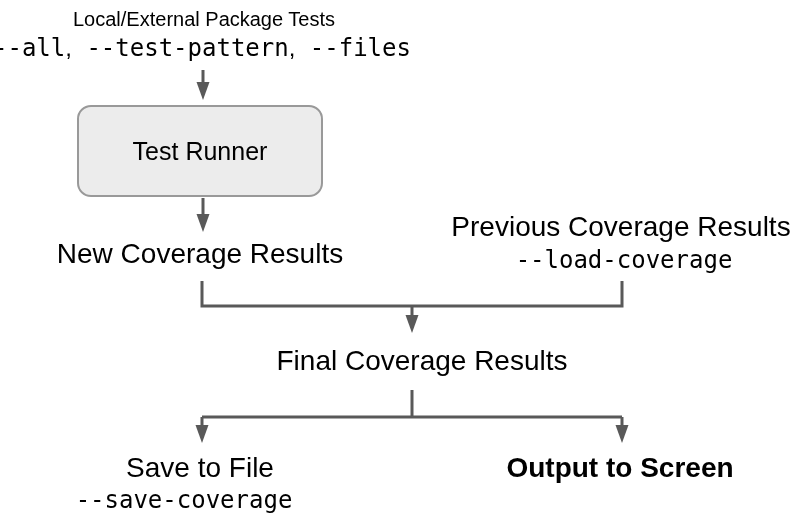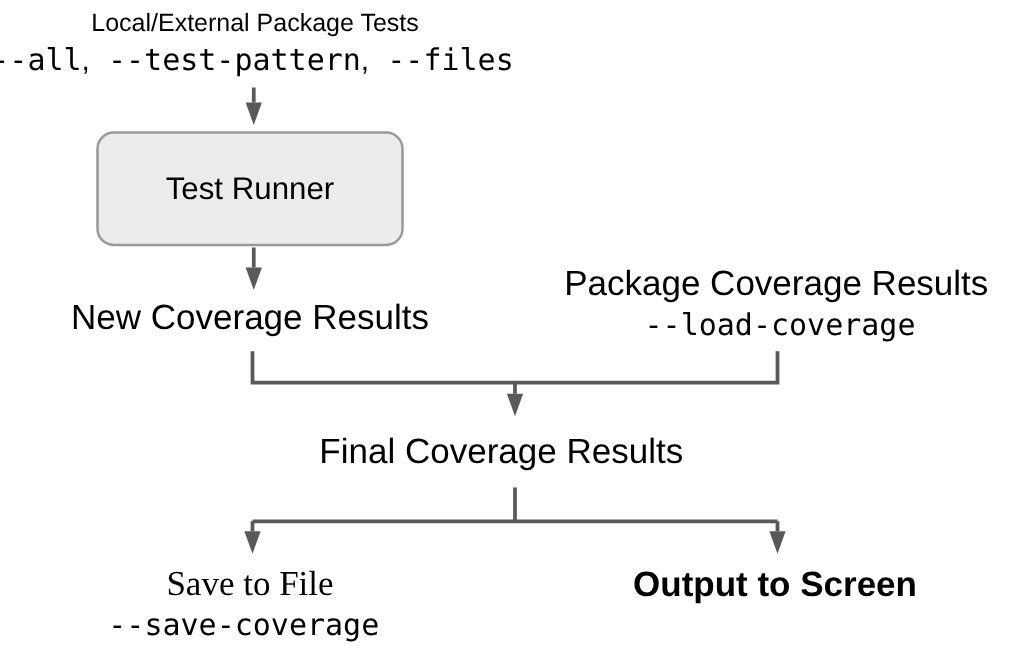--- a/index.html
+++ b/index.html
@@ -47,23 +47,23 @@
   }
   .mono-line .sep {
     font-family: "Liberation Sans", sans-serif;
   }
   
   .pos-title        { left: 204px; top: 3px; }
   .pos-title-flags  { left: 202px; top: 36px; }
   .pos-new-cov      { left: 200px; top: 238px; }
   .pos-prev-cov     { left: 621px; top: 211px; }
   .pos-prev-flag    { left: 624px; top: 248px; text-align: center; }
-  .pos-final-cov    { left: 401px; top: 345px; }
-  .pos-save-file    { left: 200px; top: 452px; font-family: Liberation Serif, serif; }
-  .pos-save-flag    { left: 195px; top: 488px; }
+  .pos-final-cov    { left: 422px; top: 345px; }
+  .pos-save-file    { left: 200px; top: 452px; }
+  .pos-save-flag    { left: 184px; top: 488px; }
   .pos-out-screen   { left: 620px; top: 452px; font-weight: bold; }
 
   #test-runner-box {
     position: absolute;
     left: 77px;
     top: 105px;
     width: 246px;
     height: 92px;
     box-sizing: border-box;
     background: #ececec;
@@ -135,21 +135,21 @@
   <div class="mono-line pos-title-flags"><span>--all</span><span class="sep">,</span>
 <span>--test-pattern</span><span class="sep">,</span>
 <span>--files</span></div>
 
   <div id="test-runner-box">
     <div>Test Runner</div>
   </div>
 
   <div class="label pos-new-cov">New Coverage Results</div>
 
-  <div class="label pos-prev-cov">Package Coverage Results</div>
+  <div class="label pos-prev-cov">Previous Coverage Results</div>
 
   <div class="mono-line pos-prev-flag">--load-coverage</div>
 
   <div class="label pos-final-cov">Final Coverage Results</div>
 
   <div class="label pos-save-file">Save to File</div>
 
   <div class="mono-line pos-save-flag">--save-coverage</div>
 
   <div class="label pos-out-screen">Output to Screen</div>

